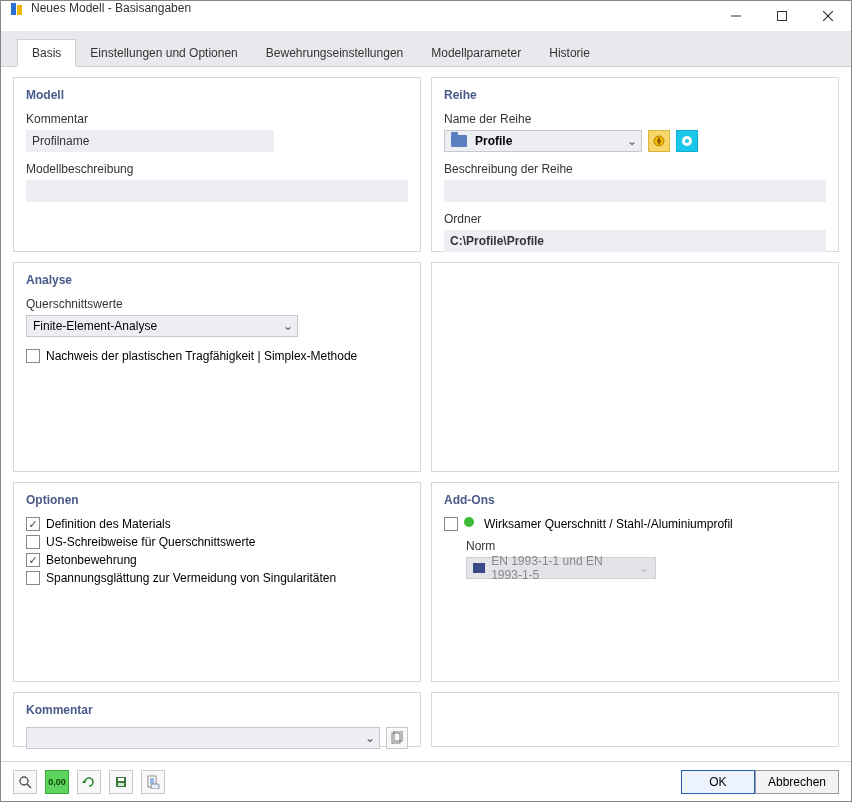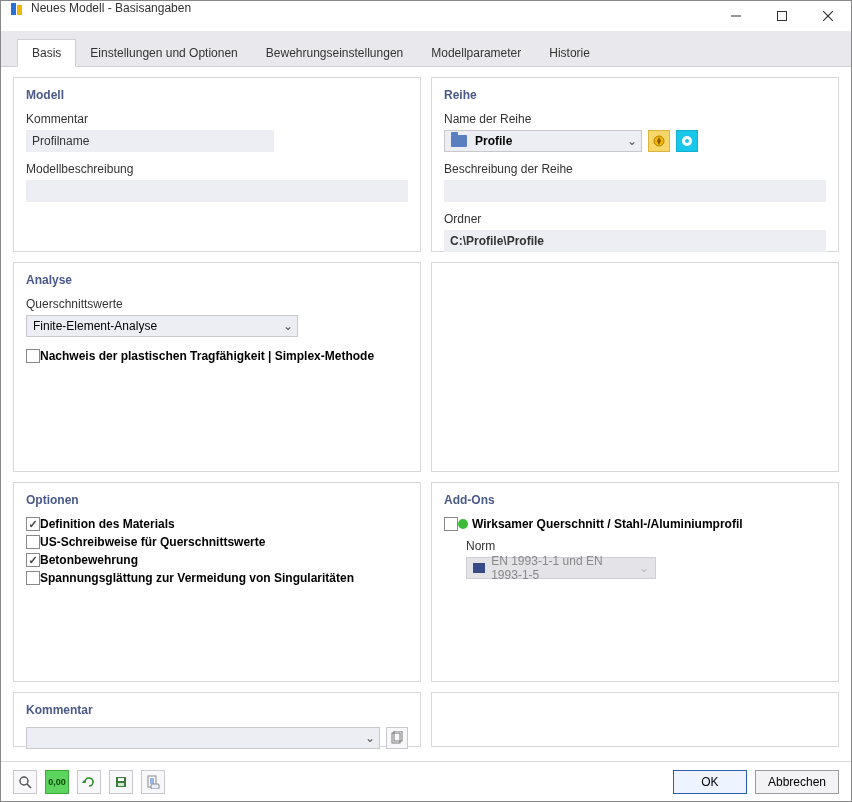--- a/index.html
+++ b/index.html
@@ -21,35 +21,35 @@
   .panel-title { color: #4a5a88; font-weight: 600; margin-bottom: 10px; }
   .label { color: #333; margin-bottom: 4px; display: block; }
   .field { width: 100%; height: 22px; background: #eceef4; border: none; padding: 2px 6px; color: #333; }
   .field.small { width: 248px; }
   .combo { width: 272px; height: 22px; background: #eceef4; border: 1px solid #c8c8cc; display: flex; align-items: center; padding: 0 4px 0 6px; justify-content: space-between; }
   .combo .chev { color: #555; }
   .combo-row { display:flex; align-items:center; gap:6px; }
   .mini-btn { width: 22px; height: 22px; border: 1px solid #c8c8cc; background: #f8f8fa; display:flex; align-items:center; justify-content:center; }
   .mini-btn.blue { background:#18c7ea; border-color:#0fb0d0; }
   .mini-btn.yellow { background:#f8d76a; border-color:#d8b640; color:#6a4a00;}
-  .checkbox-row { display:flex; align-items:center; margin:4px 0;font-weight:bold; }
+  .checkbox-row { display:flex; align-items:flex-start; gap:6px; margin:4px 0; }
   .cb { width:14px; height:14px; border:1px solid #888; background:#fff; display:inline-flex; align-items:center; justify-content:center; }
   .cb.checked::after { content:"✓"; font-size:11px; color:#444; line-height:1; }
   .spacer { height:10px; }
   .row-gap { margin-top:12px; }
 
   .addon-sub { margin-left:22px; margin-top:8px; }
   .disabled-combo { width:190px; height:22px; background:#e4e4e8; color:#888; border:1px solid #d0d0d4; padding:2px 6px; display:flex; align-items:center; gap:6px;}
   .flag { width:14px; height:10px; background:#3a4a88; display:inline-block; }
   .green-dot { width:10px; height:10px; border-radius:50%; background:#3cbb36; display:inline-block; margin-right:4px; }
 
   .comment-row { display:flex; gap:6px; align-items:center; }
   .comment-row .combo { flex:1; width:auto; }
 
-  .bottombar { height:40px; border-top:1px solid #d8d8dc; background:#fff; display:flex; align-items:center; padding:0 12px; gap:8px; }
+  .bottombar { height:40px; border-top:1px solid #d8d8dc; background:#fff; display:flex; align-items:center; padding:0 12px; gap:0; }
   .bottombar .left-icons { display:flex; gap:8px; }
   .bottombar .spacer-flex { flex:1; }
   .btn { min-width:74px; height:24px; border:1px solid #9a9a9e; background:#f3f3f5; display:flex; align-items:center; justify-content:center; padding:0 12px; cursor:pointer;}
   .btn.primary { border:1px solid #2a5db0; background:#eef4ff; }
   .icon-btn { width:24px; height:24px; border:1px solid #c8c8cc; background:#f8f8fa; display:flex; align-items:center; justify-content:center; }
 
   .folder-icon { width:16px; height:12px; background:#5a7fc0; display:inline-block; position:relative; margin-right:4px; border-radius:1px;}
   .folder-icon::before { content:""; position:absolute; top:-3px; left:0; width:7px; height:3px; background:#5a7fc0; border-radius:1px 1px 0 0;}
 
   svg { display:block; }

